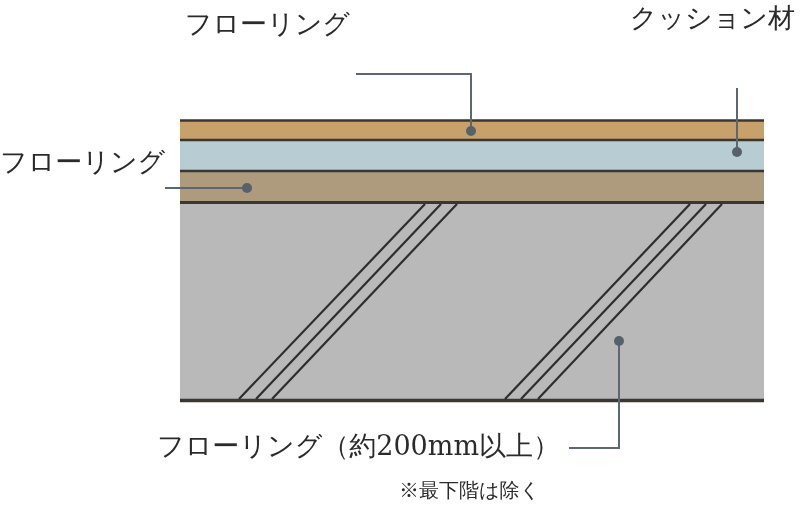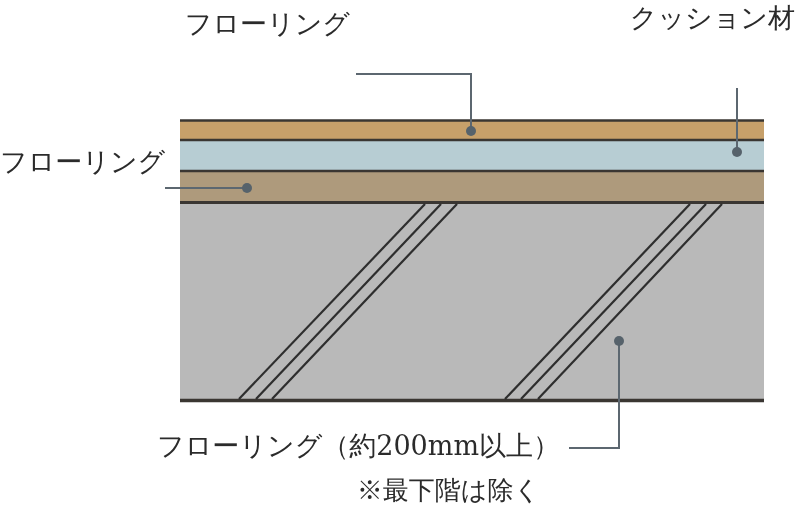--- a/index.html
+++ b/index.html
@@ -1,20 +1,20 @@
 <!DOCTYPE html>
 <html><head>
 <meta charset="utf-8">
 <style>
   html,body{margin:0;padding:0;background:#ffffff;}
   body{width:800px;height:508px;position:relative;overflow:hidden;font-family:"DejaVu Serif","Liberation Serif",serif;color:#2b2b2b;}
   .label{position:absolute;white-space:nowrap;font-size:27px;line-height:32px;letter-spacing:0px;}
   .right{text-align:right;}
   svg{position:absolute;left:0;top:0;}
-  .note{font-size:26px;}
+  .note{font-size:20px;}
 </style>
 </head>
 <body>
 
 <svg width="800" height="508" viewBox="0 0 800 508">
 
   <rect x="180" y="121" width="584" height="18" fill="#c7a06a"></rect>
   <rect x="180" y="141" width="584" height="29" fill="#b7cdd3"></rect>
   <rect x="180" y="172" width="584" height="29" fill="#ae9a7c"></rect>
   <rect x="180" y="204" width="584" height="195" fill="#b9b9b9"></rect>

